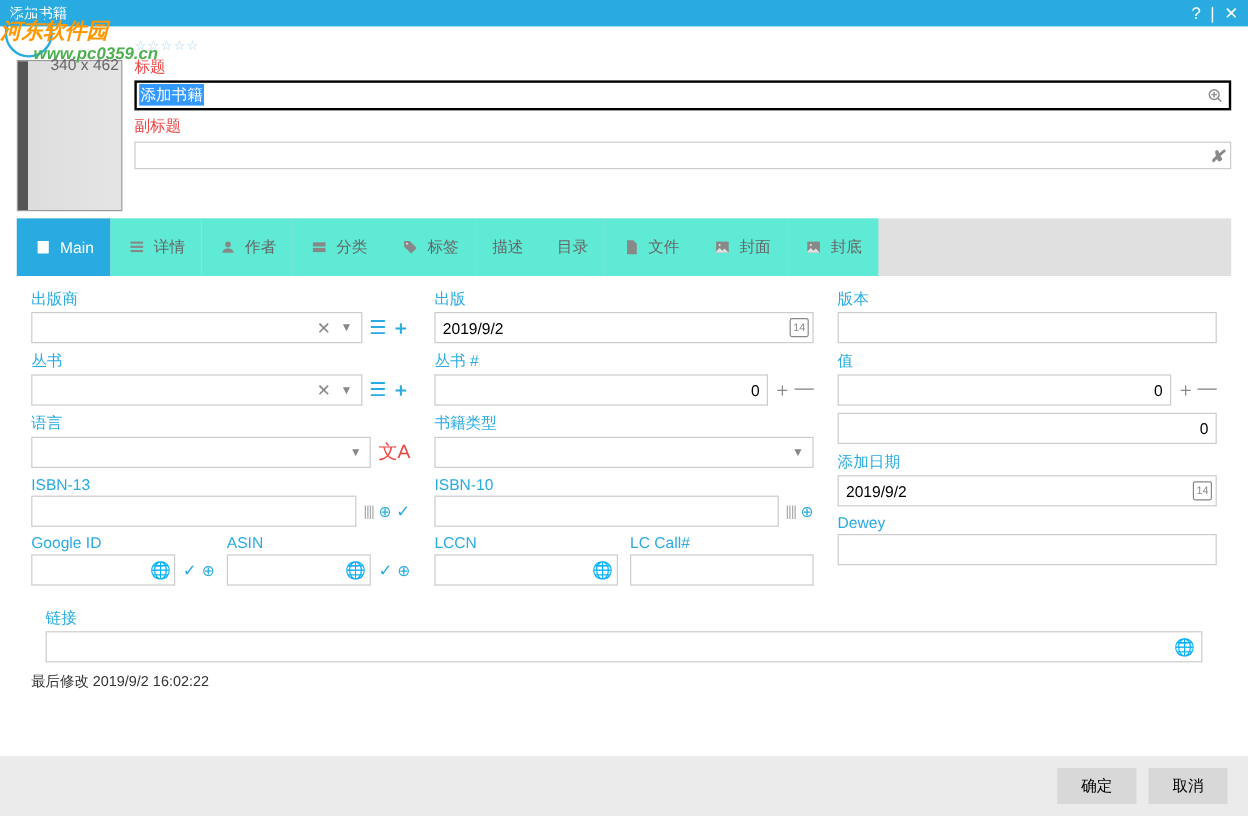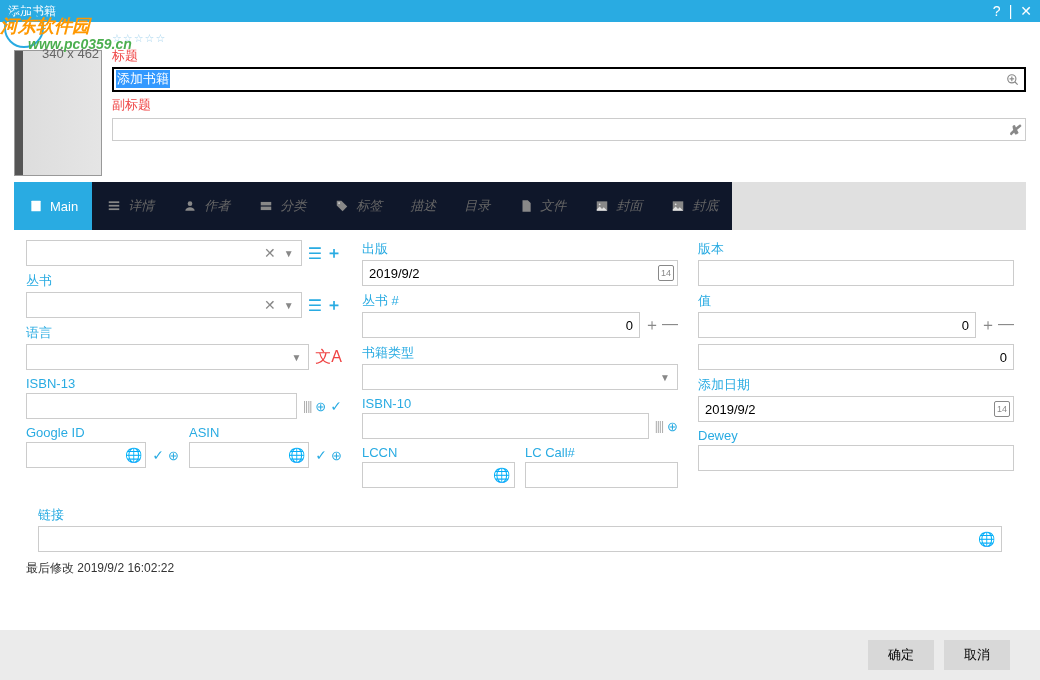--- a/index.html
+++ b/index.html
@@ -20,21 +20,21 @@
 .title-input-wrap { position:relative; display:flex; align-items:center; }
 .title-input { width:100%; border:2px solid #000; padding:3px 28px 3px 4px; font-size:13px; }
 .title-search { position:absolute; right:6px; color:#888; font-size:13px; }
 .subtitle-input { width:100%; border:1px solid #ccc; padding:3px 28px 3px 4px; font-size:13px; margin-top:0; }
 .sub-wrap { position:relative; display:flex; align-items:center; margin-top:2px; }
 .sub-pin { position:absolute; right:6px; color:#888; font-size:14px; font-style:italic; font-weight:bold; }
 
 .tabs { display:flex; background:#e0e0e0; height:48px; margin:0 14px; }
 .tab { display:flex; align-items:center; gap:6px; padding:0 14px; font-size:13px; color:#666; cursor:pointer; }
 .tab.active { background:#29abe2; color:#fff; }
-.tab.inactive { background:#0f172a;font-style:italic; }
+.tab.inactive { background:#5eead4; }
 .tab .ticon { width:16px; height:16px; display:inline-flex; align-items:center; justify-content:center; }
 
 .form { padding:10px 26px; display:grid; grid-template-columns: 1fr 1fr 1fr; gap:4px 20px; }
 .col { display:flex; flex-direction:column; gap:2px; }
 .row { display:flex; flex-direction:column; margin-bottom:4px; }
 .flabel { color:#29abe2; font-size:13px; margin-bottom:2px; }
 .input-wrap { position:relative; display:flex; align-items:center; }
 .finput { width:100%; border:1px solid #ccc; padding:3px 6px; font-size:13px; height:26px; }
 .finput.right { text-align:right; }
 .clear-btn, .dd-btn { color:#888; font-size:14px; padding:0 4px; cursor:pointer; position:absolute; }
@@ -49,21 +49,21 @@
 .check-icon { color:#29abe2; font-size:14px; }
 .search-small { color:#29abe2; font-size:13px; }
 
 .link-row { padding:0 38px; margin-top:4px; }
 .link-input-wrap { position:relative; }
 .link-input { width:100%; border:1px solid #ccc; padding:3px 28px 3px 6px; height:26px; font-size:13px; }
 .link-globe { position:absolute; right:6px; top:5px; color:#888; }
 
 .last-mod { padding:8px 26px; font-size:12px; color:#333; }
 
-.footer { position:absolute; bottom:0; left:0; right:0; height:50px; background:#ebebeb; display:flex; justify-content:flex-end; align-items:center; gap:10px; padding:0 30px; }
+.footer { position:absolute; bottom:0; left:0; right:0; height:50px; background:#ebebeb; display:flex; justify-content:flex-end; align-items:center; gap:10px; padding:0 17px; }
 .btn { background:#d8d8d8; border:none; padding:6px 20px; font-size:13px; cursor:pointer; }
 
 svg { display:inline-block; vertical-align:middle; }
 .gspan { display:flex; gap:10px; }
 .half { flex:1; }
 </style>
 </head>
 <body>
 
 <div class="titlebar">
@@ -186,20 +186,21 @@
         </svg>
       </span>
     <span>封底</span>
   </div>
 </div>
 
 <div class="form">
 
   <div class="col">
     <div class="row">
+      <div class="flabel">出版商</div>
       <div style="display:flex;align-items:center;">
         <div class="input-wrap" style="flex:1;">
           <input class="finput" value="" style="">
           <span class="clear-btn">✕</span>
           <span class="dd-btn">▼</span>
         </div>
         <div class="side-icons">
           <span>☰</span>
           <span style="font-weight:bold;">＋</span>
         </div>

